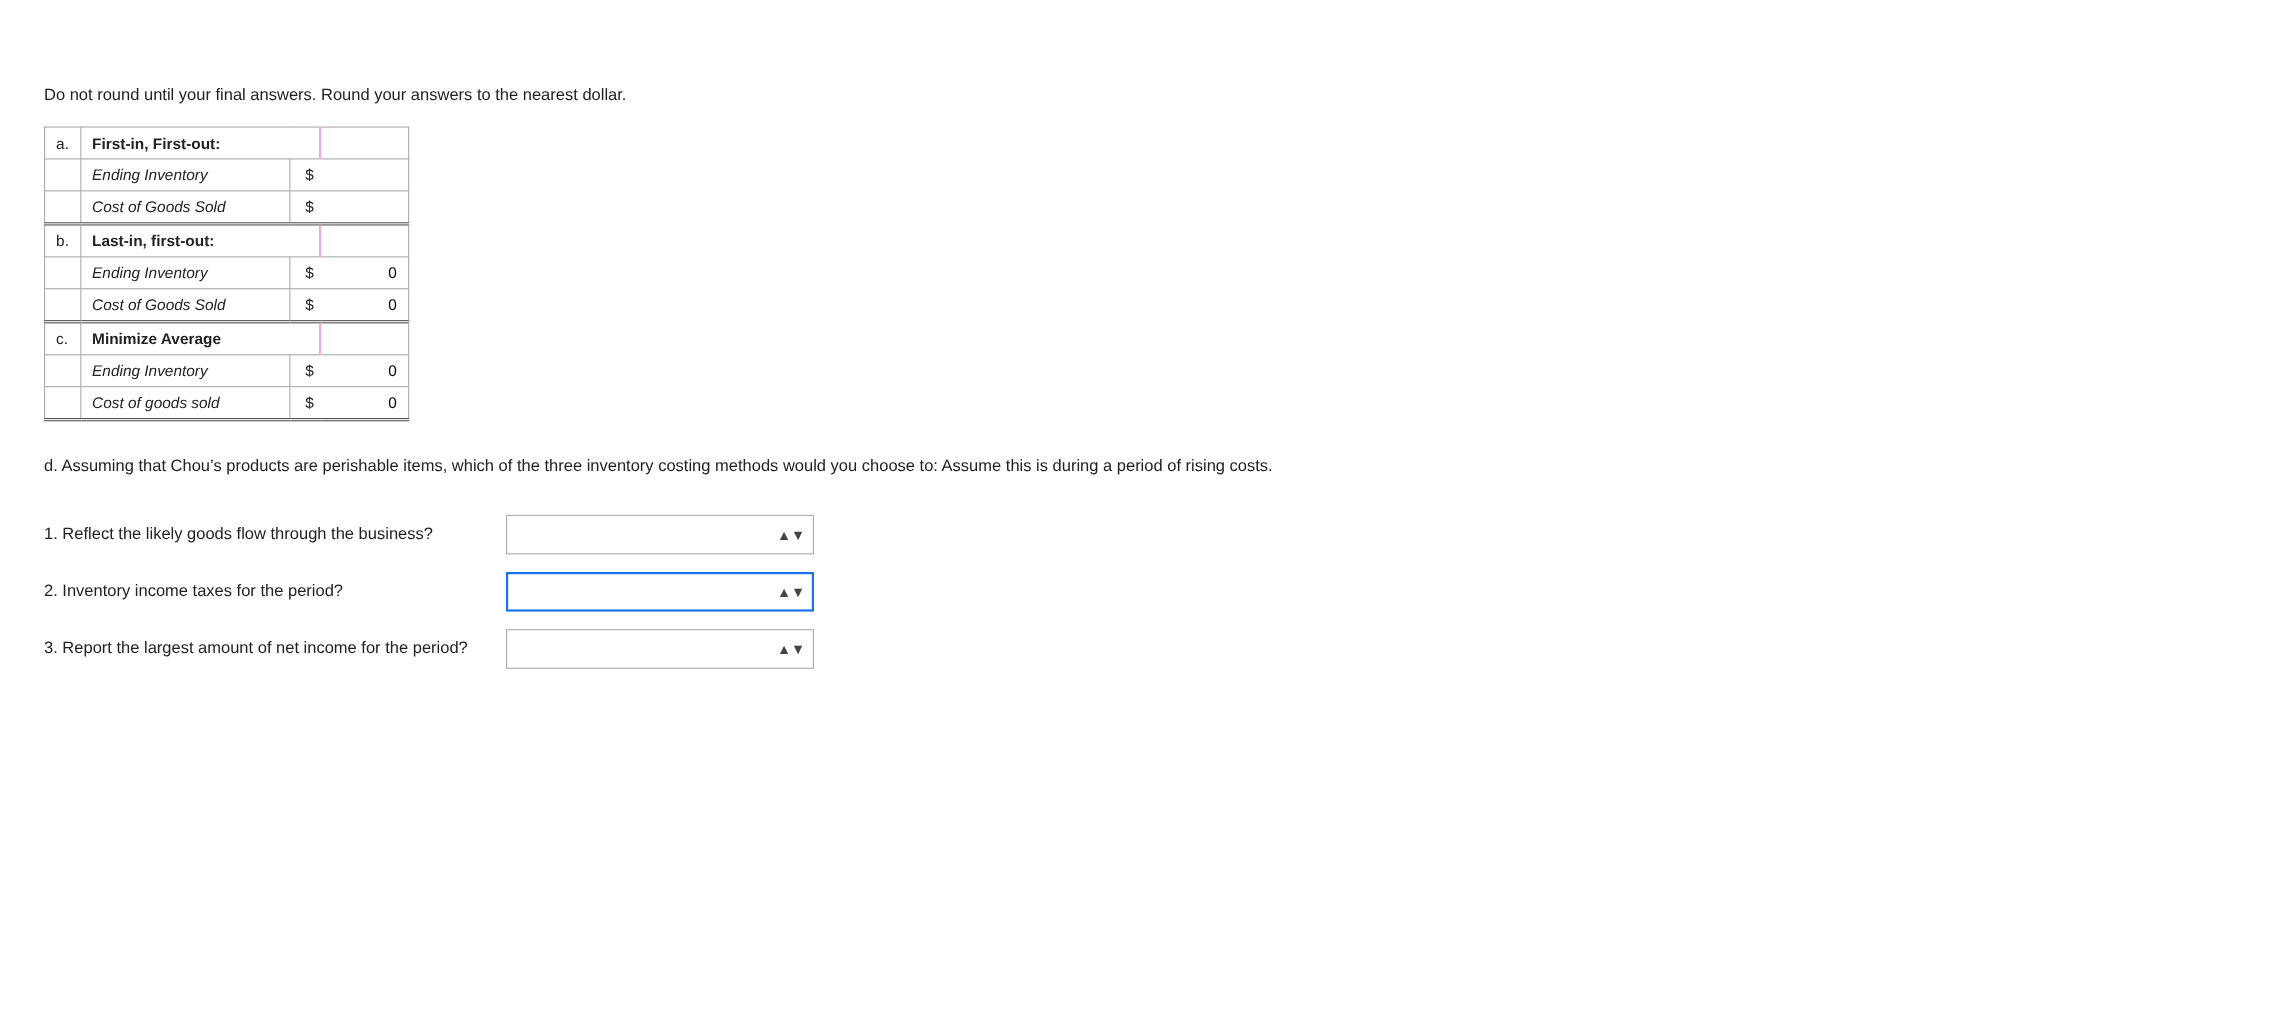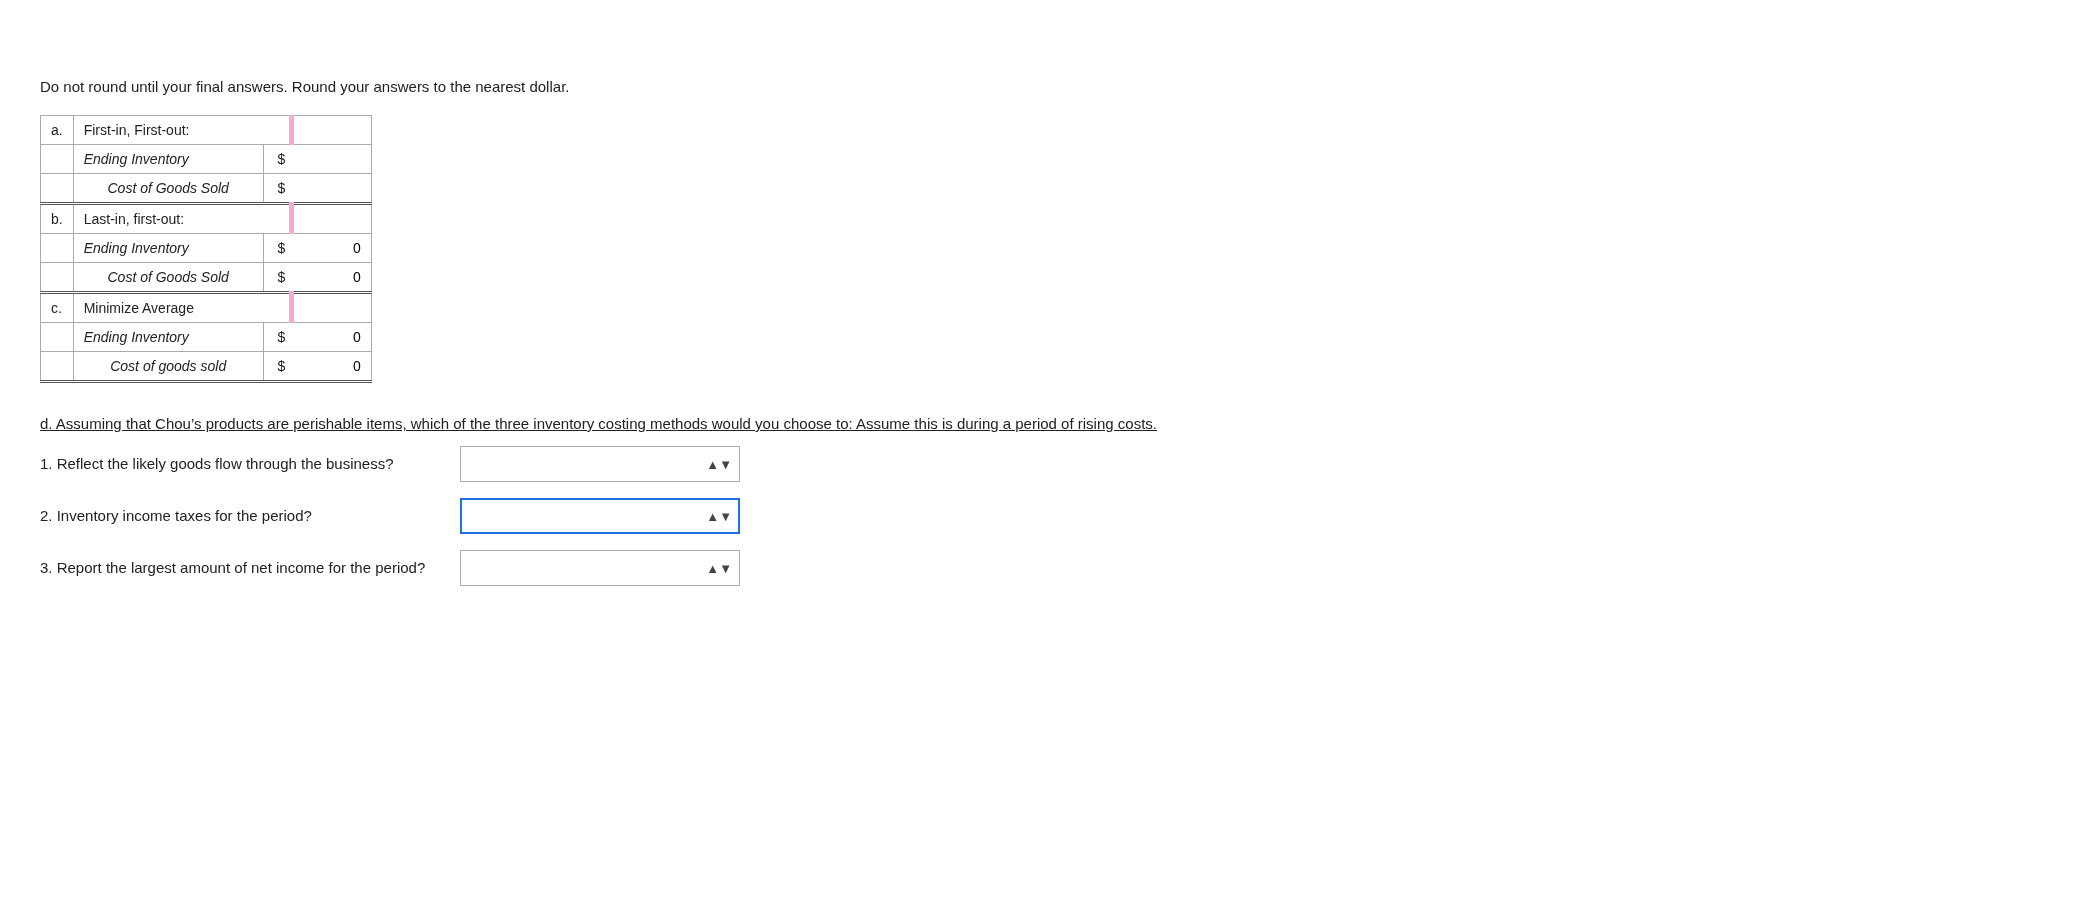--- a/index.html
+++ b/index.html
@@ -48,22 +48,22 @@
     }
 
     .main-table td.input-col {
       width: 80px;
       text-align: right;
       border-left: none;
       padding-left: 2px;
     }
 
     .main-table td.section-label {
-      font-weight: normal;
-      border-right: 5px solid #f9a8d4;
+      font-weight: bold;
+      border-right: 2px solid #f9a8d4;
     }
 
     .main-table td.row-letter {
       width: 28px;
       text-align: left;
       vertical-align: top;
       font-weight: normal;
       border-right: 1px solid #aaa;
     }
 
@@ -72,33 +72,31 @@
       border: none;
       outline: none;
       text-align: right;
       font-size: 14px;
       background: transparent;
       padding: 0;
     }
 
     .double-border-bottom td {
       border-bottom: 3px double #555;
-      text-align: center;
     }
 
     .section-header td {
       background: #fff;
       font-weight: normal;
     }
 
     .part-d-text {
-      margin-bottom: 10px;
+      margin-bottom: 32px;
       font-size: 15px;
       line-height: 1.5;
-      text-decoration: underline;
     }
 
     .questions-section {
       margin-top: 10px;
     }
 
     .question-row {
       display: flex;
       align-items: center;
       margin-bottom: 16px;

